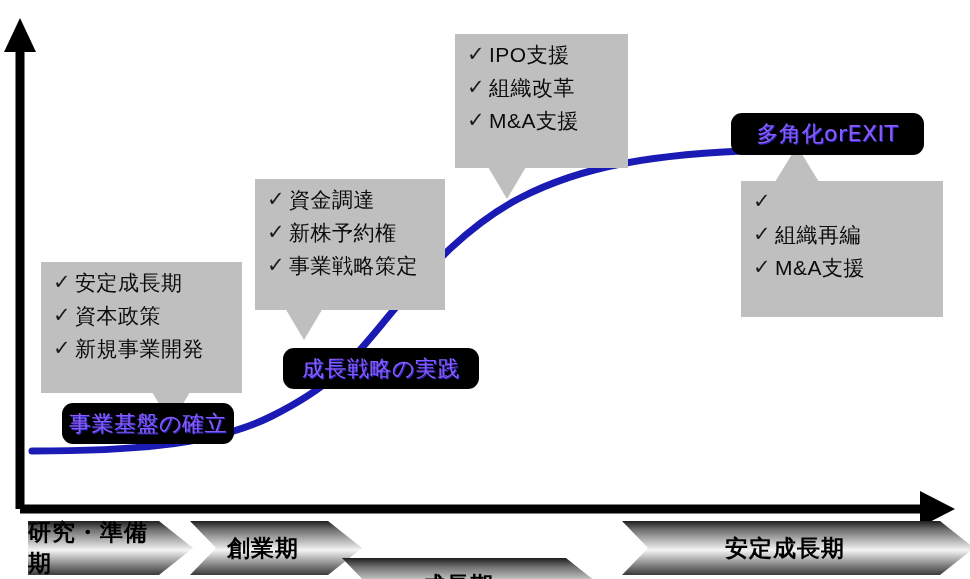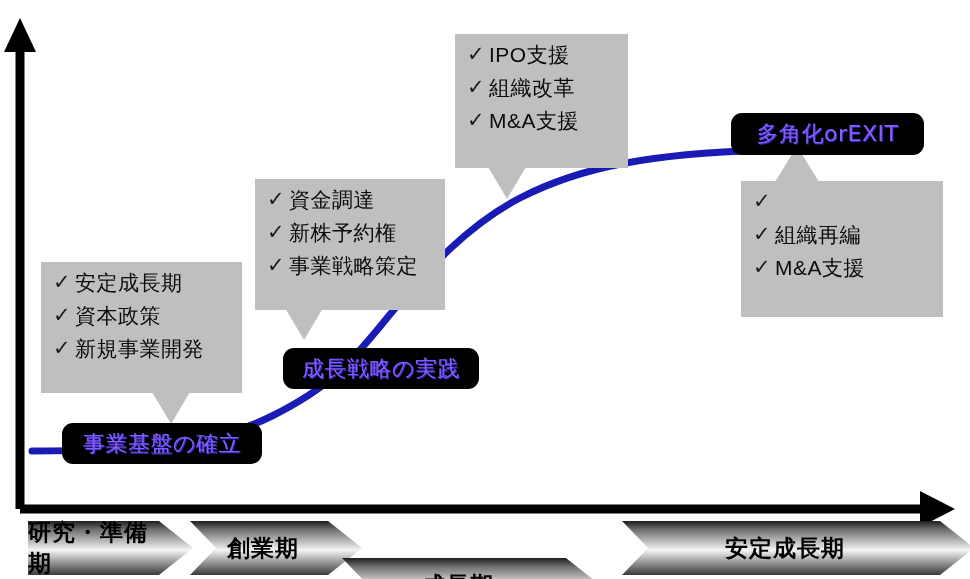--- a/index.html
+++ b/index.html
@@ -213,21 +213,21 @@
     <div class="row" style="margin-top:12px;">
       <span class="check">✓</span>
       <span class="txt">組織再編</span>
     </div>
     <div class="row" style="margin-top:12px;">
       <span class="check">✓</span>
       <span class="txt">M&amp;A支援</span>
     </div>
   </div>
 
-  <div class="pill" style="left:62px; top:423px; width:200px; height:41px;">事業基盤の確立</div>
+  <div class="pill" style="left:62px; top:403px; width:172px; height:41px;">事業基盤の確立</div>
 
   <div class="pill" style="left:283px; top:348px; width:196px; height:41px;">成長戦略の実践</div>
 
 
   <div class="pill" style="left:731px; top:113px; width:193px; height:42px;">多角化orEXIT</div>
 
   <div id="phases">
 
     <div class="phase p-pointed" style="left:28px; width:165px;">
       <div class="shape"></div>

